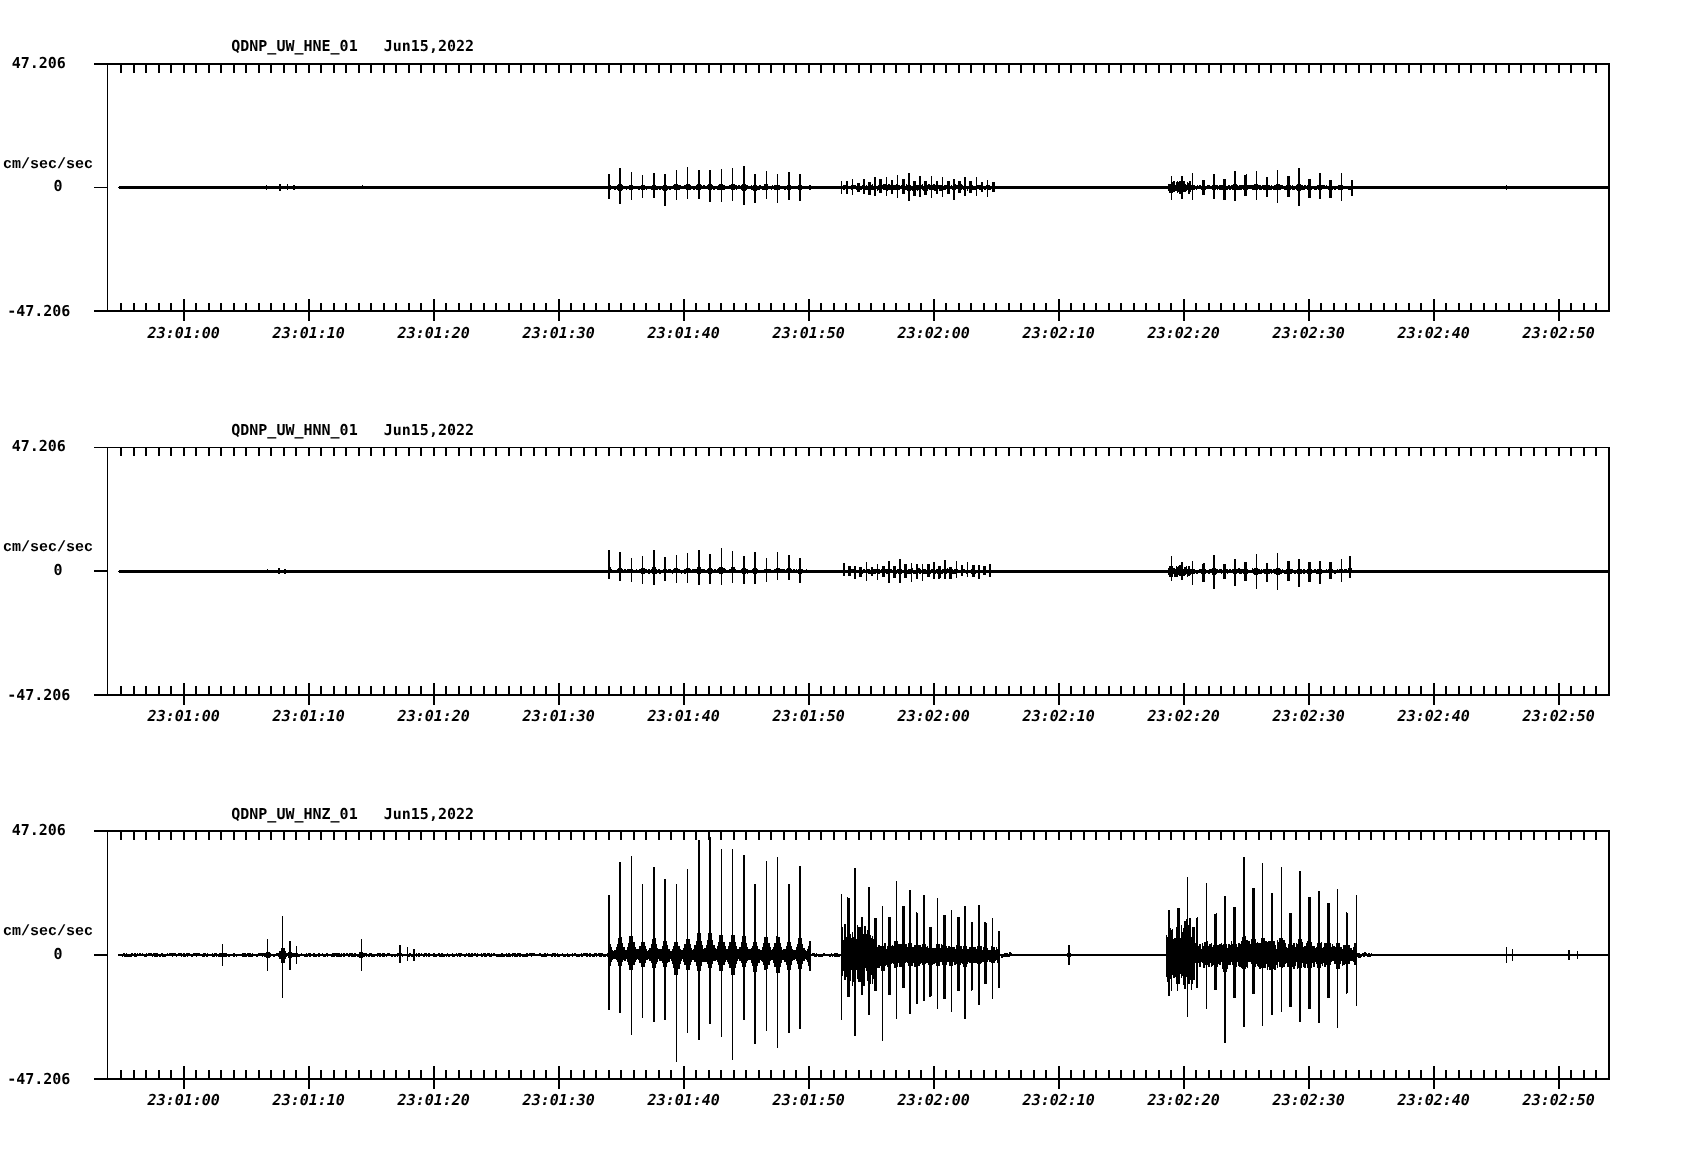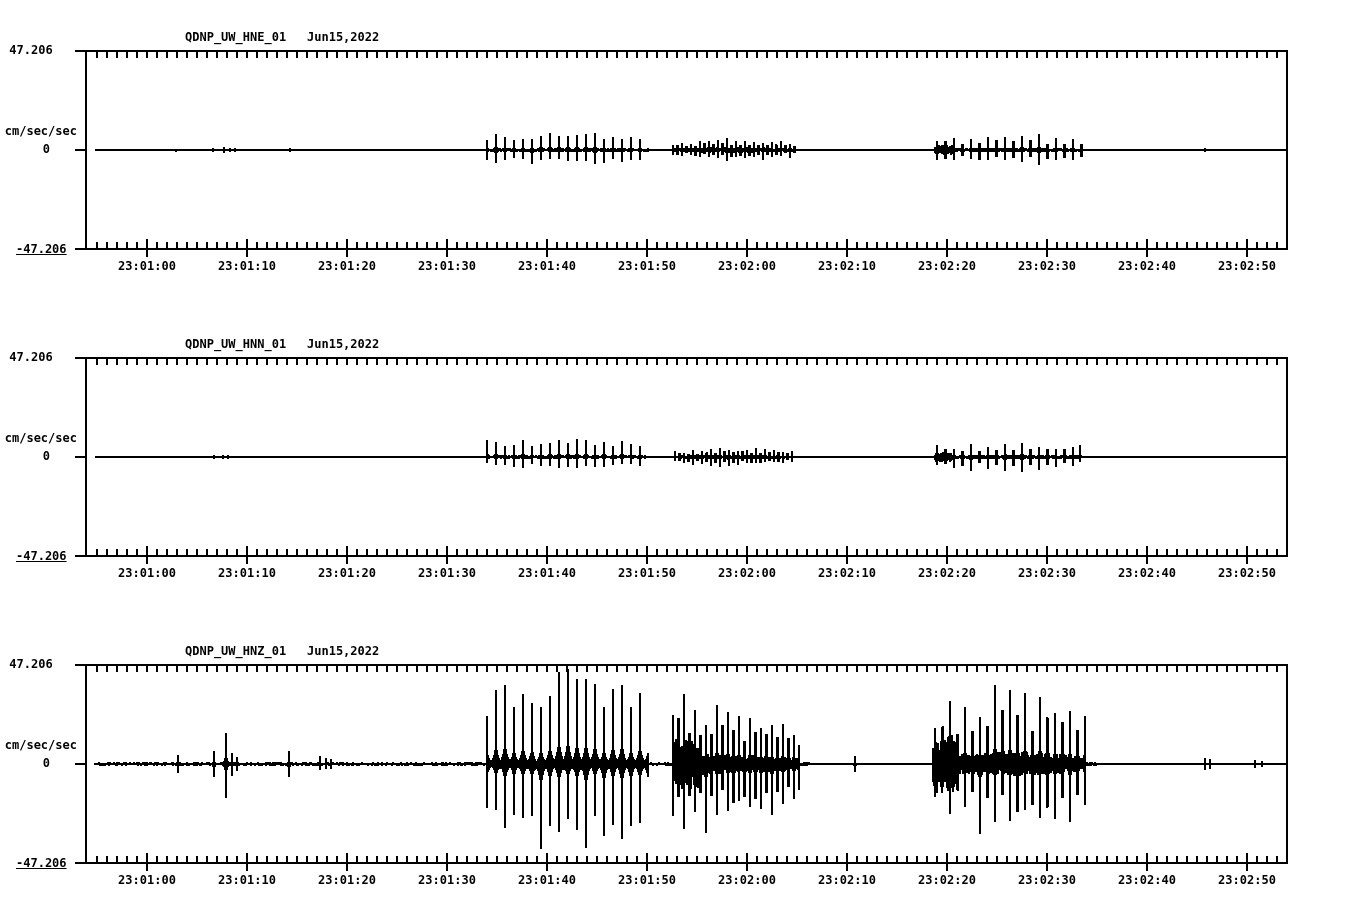--- a/index.html
+++ b/index.html
@@ -6,24 +6,24 @@
   body{width:1358px;height:924px;position:relative;overflow:hidden;
        font-family:"DejaVu Sans Mono","Liberation Mono",monospace;
        font-weight:bold;color:#000;}
   .screen{position:absolute;inset:0;}
   #plot-canvas{position:absolute;left:0;top:0;}
   .panel-labels{position:absolute;left:0;top:0;width:1358px;height:0;}
   .panel-labels span{position:absolute;font-size:12px;line-height:13px;white-space:pre;}
   .title{left:185px;top:calc(var(--bt) - 20px);text-align:center;}
   .date{left:307px;top:calc(var(--bt) - 20px);}
   .ymax{left:0;width:62px;text-align:center;top:calc(var(--bt) - 7px);}
-  .yunit{left:0;width:77px;text-align:right;top:calc(var(--bt) + 74px);}
+  .yunit{left:0;width:77px;text-align:center;top:calc(var(--bt) + 74px);font-family:Liberation Mono, monospace;}
   .yzero{left:0;width:50px;text-align:right;top:calc(var(--bt) + 92px);}
-  .ymin{left:16px;width:62px;text-align:left;top:calc(var(--bt) + 192px);text-decoration:underline;}
-  .xtick{width:90px;text-align:center;top:calc(var(--bt) + 209px);}
+  .ymin{left:0;width:62px;text-align:center;top:calc(var(--bt) + 192px);}
+  .xtick{width:90px;text-align:center;top:calc(var(--bt) + 209px);font-style:italic;}
 </style>
 </head>
 <body>
 
 <div class="screen">
   <svg id="plot-canvas" width="1358" height="924">
       <rect x="86" y="51" width="1201" height="198" fill="none" stroke="#000000" stroke-width="1.5" shape-rendering="crispEdges"></rect>
       <line x1="75" y1="51" x2="86" y2="51" stroke="#000000" stroke-width="1.5" shape-rendering="crispEdges"></line>
       <line x1="75" y1="150" x2="86" y2="150" stroke="#000000" stroke-width="1.5" shape-rendering="crispEdges"></line>
       <line x1="75" y1="249" x2="86" y2="249" stroke="#000000" stroke-width="1.5" shape-rendering="crispEdges"></line>

